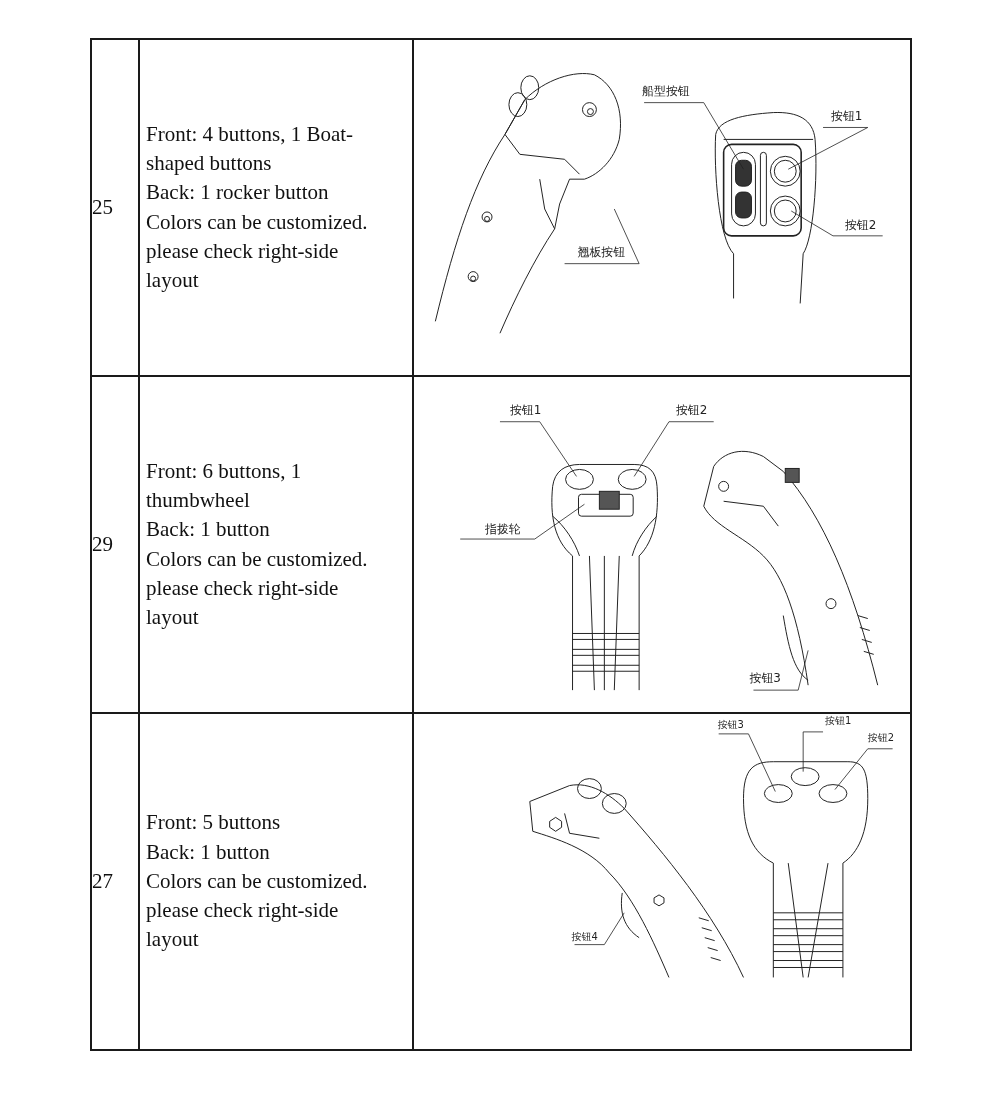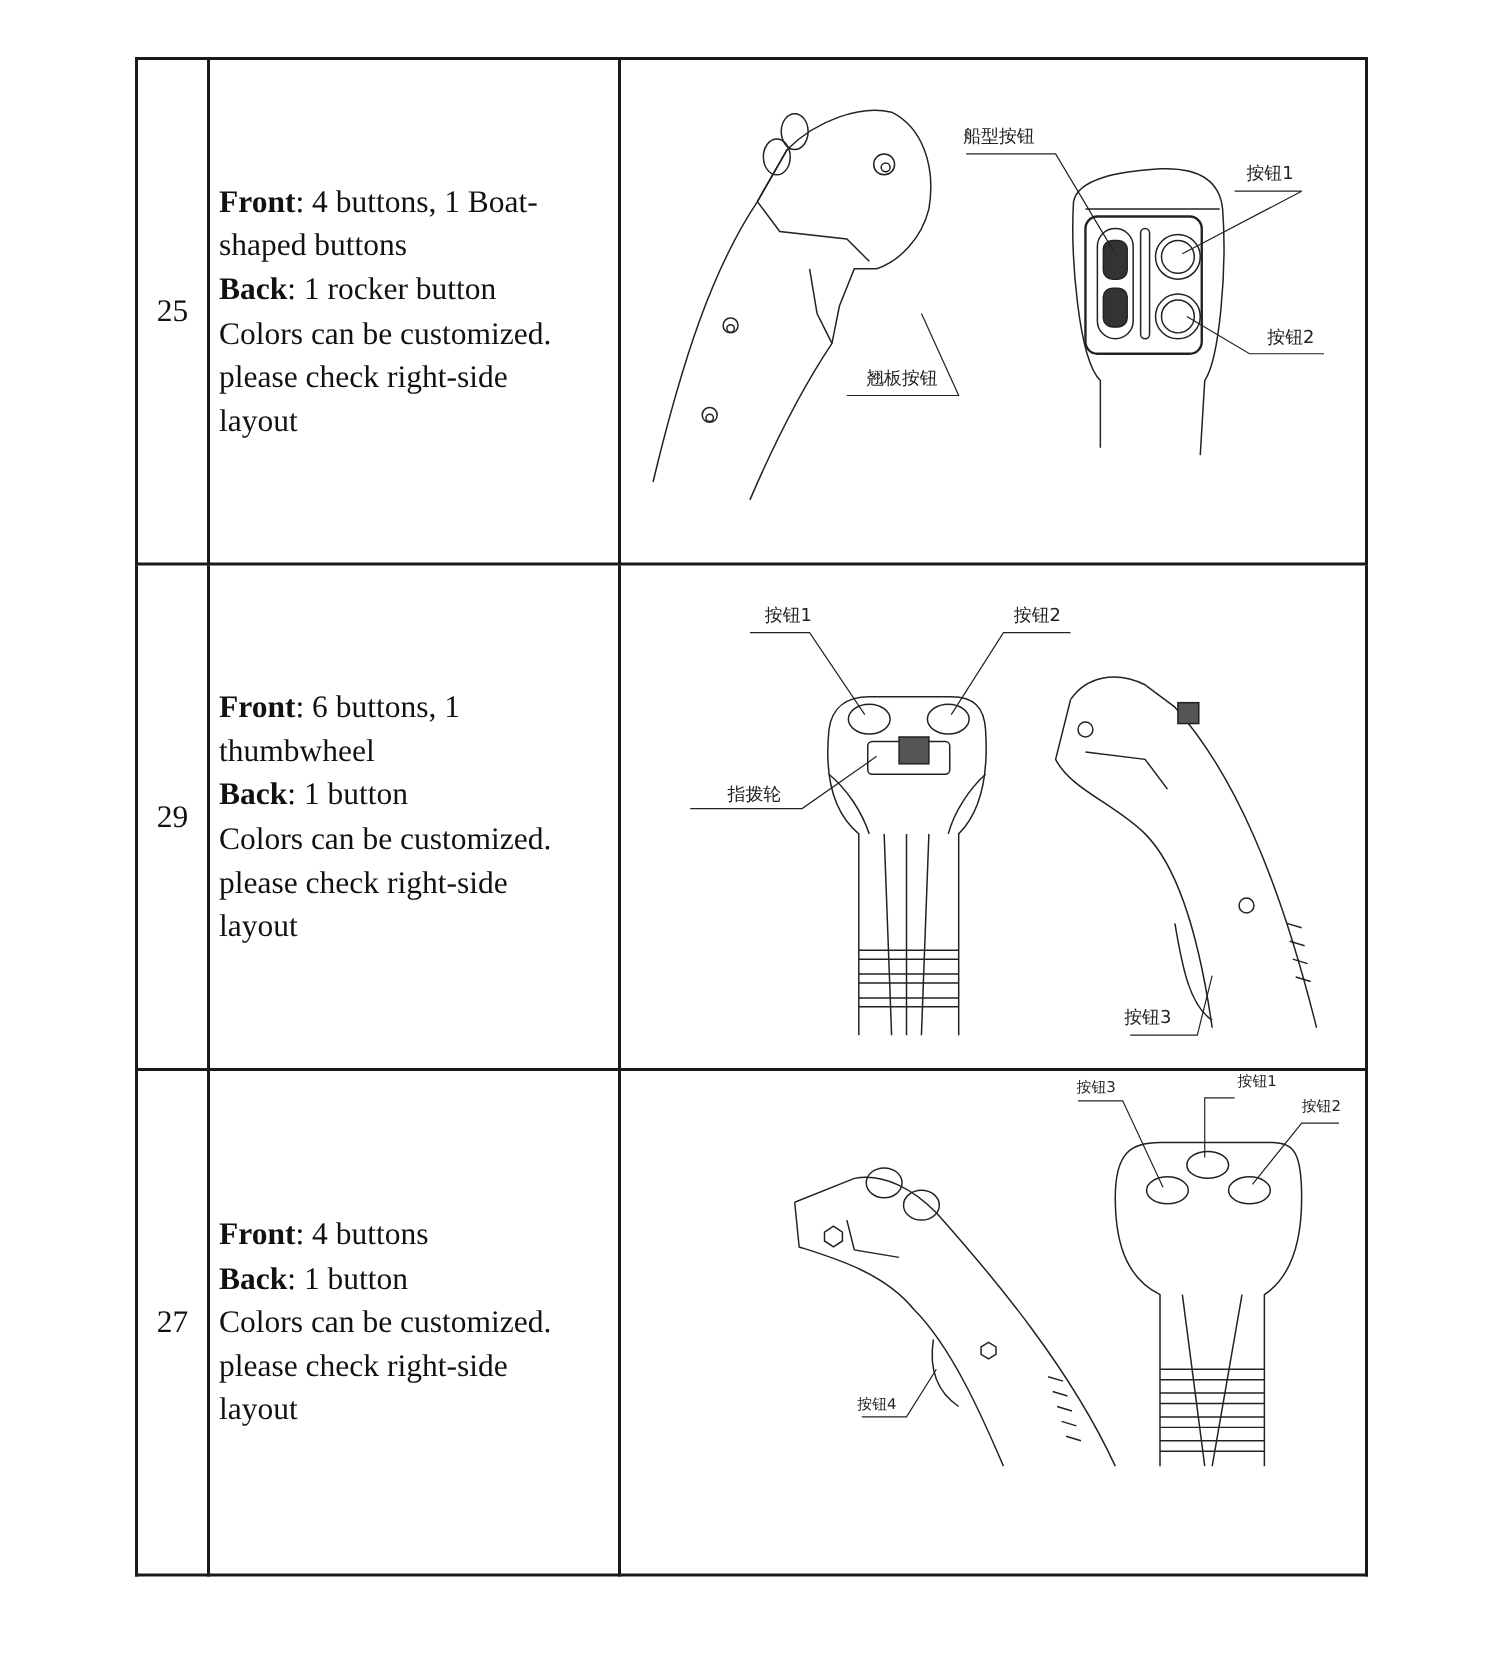--- a/index.html
+++ b/index.html
@@ -1,24 +1,24 @@
 <!DOCTYPE html>
 <html><head>
 <meta charset="utf-8">
 <style>
   html, body { margin:0; padding:0; background:#ffffff; }
   body { width:1000px; height:1102px; position:relative; overflow:hidden; font-family:"Liberation Serif", serif; color:#111; }
   .spec-table { position:absolute; left:90px; top:38px; width:814px; border-collapse:collapse; table-layout:fixed; }
   .spec-table td { border:2px solid #1a1a1a; padding:0; vertical-align:middle; }
   .spec-table tr { height:337px; }
-  .col-num { width:46px; text-align:center; font-size:21px; }
+  .col-num { width:46px; text-align:left; font-size:21px; }
   .col-desc { width:266px; padding-left:6px !important; font-size:21px; line-height:29.3px; }
   .col-img { width:496px; position:relative; }
   .desc-line { display:block; white-space:nowrap; }
-  .desc-line b { font-weight:bold; }
+  .desc-line b { font-weight:normal; }
   .drawing { position:absolute; left:0; top:0; width:100%; height:100%; }
   .drawing svg { width:100%; height:100%; display:block; }
   .cn-label { font-family:"DejaVu Sans", sans-serif; font-size:12px; fill:#222; }
 </style>
 </head>
 <body>
 
 <table class="spec-table">
 
   <tbody>
@@ -120,21 +120,21 @@
           <text class="cn-label" x="70" y="157" stroke="none">指拨轮</text>
           <text class="cn-label" x="336" y="307" stroke="none">按钮3</text>
         </svg>
       </div>
     </td>
   </tr>
 
   <tr>
     <td class="col-num">27</td>
     <td class="col-desc">
-      <span class="desc-line"><b>Front</b><span>: 4 buttons</span></span>
+      <span class="desc-line"><b>Front</b><span>: 5 buttons</span></span>
       <span class="desc-line"><b>Back</b><span>: 1 button</span></span>
       <span class="desc-line">Colors can be customized.</span>
       <span class="desc-line">please check right-side</span>
       <span class="desc-line">layout</span>
     </td>
     <td class="col-img">
       <div class="drawing">
         <svg viewBox="0 0 496 337" fill="none" stroke="#222" stroke-width="1">
           <g>
             <path d="M115 88 L155 72 C175 68 195 80 210 95 C250 140 300 200 330 265"></path>

